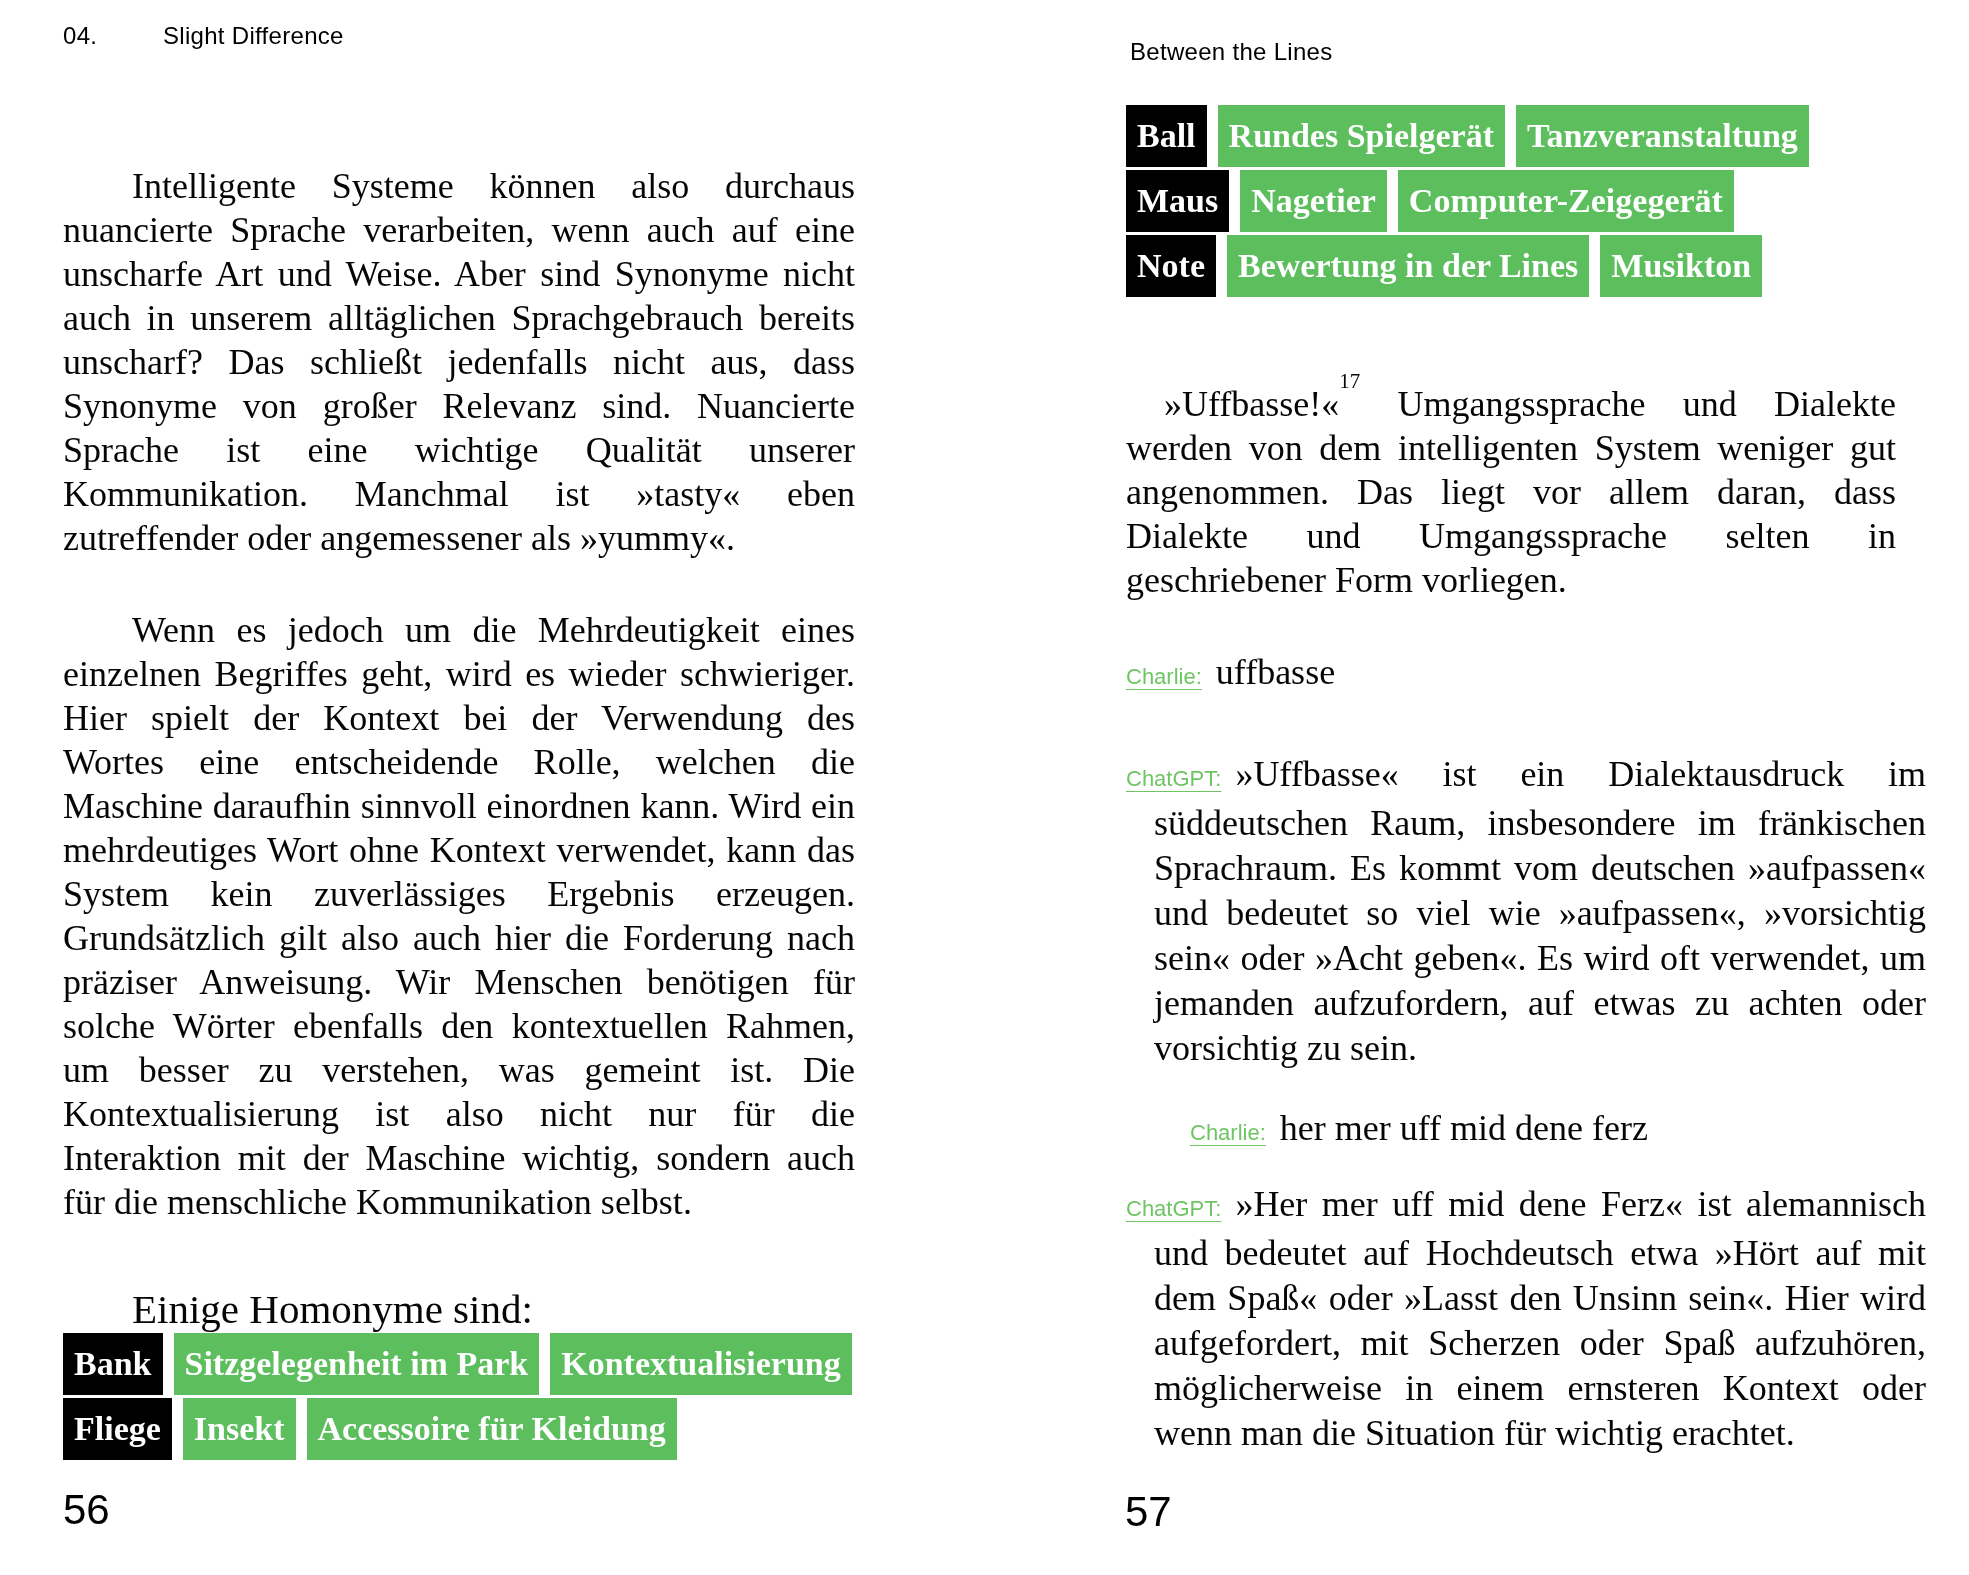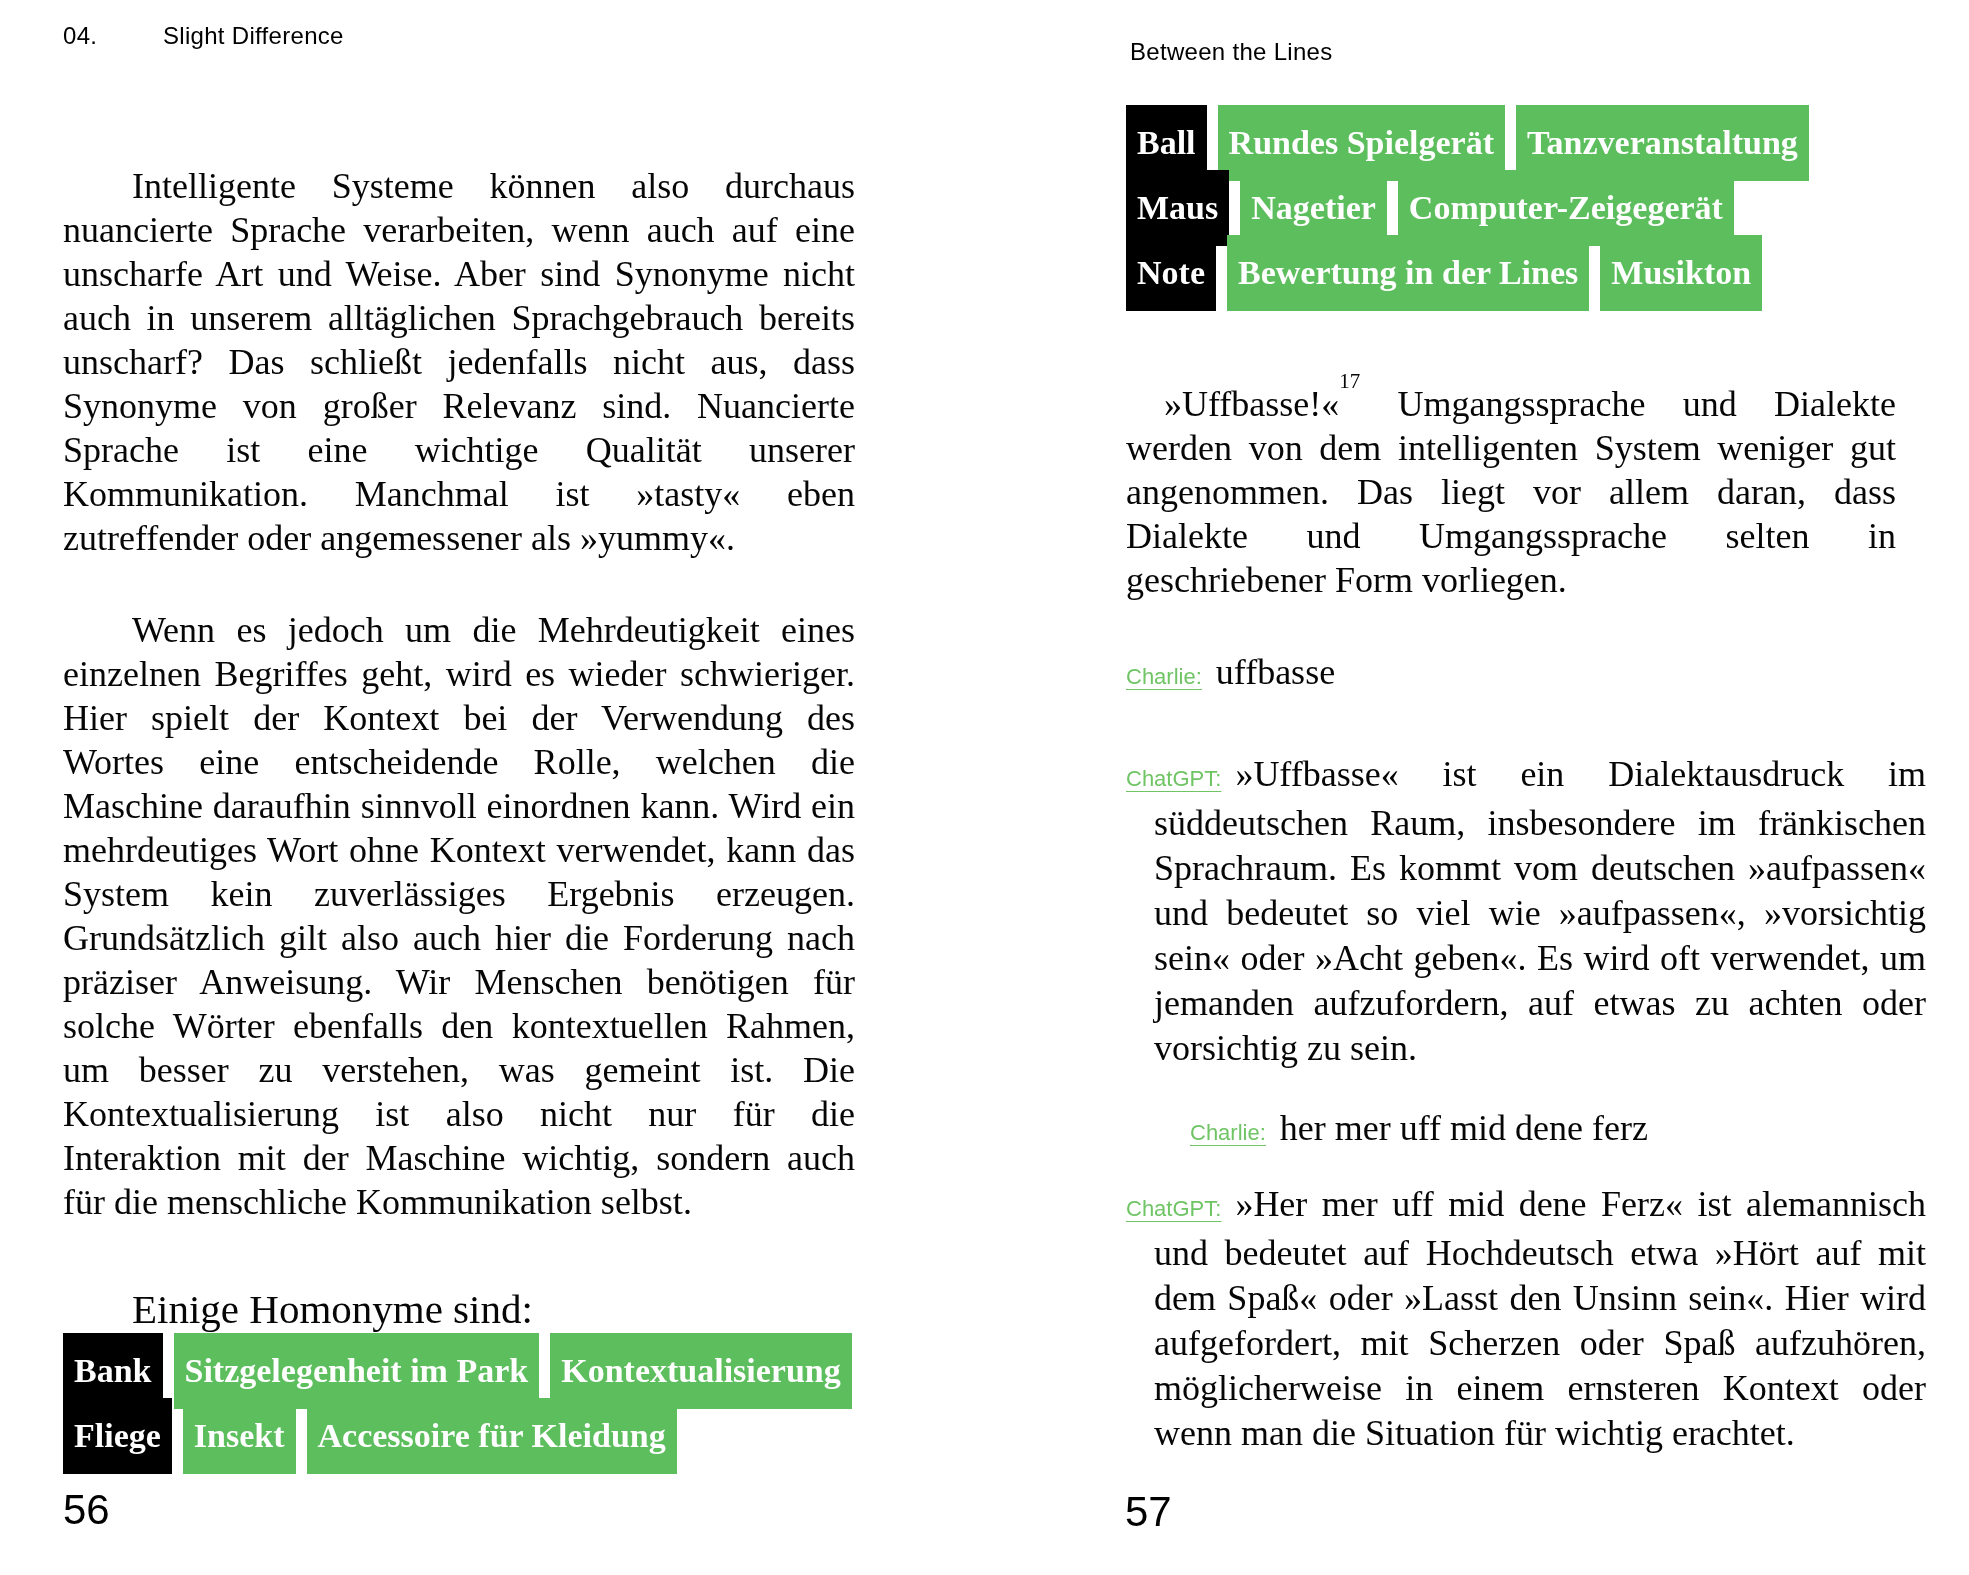--- a/index.html
+++ b/index.html
@@ -48,21 +48,21 @@
   #lp-tagrow-0 { left: 63px; top: 1333px; }
   #lp-tagrow-1 { left: 63px; top: 1398px; }
   #rp-tagrow-0 { left: 1126px; top: 105px; }
   #rp-tagrow-1 { left: 1126px; top: 170px; }
   #rp-tagrow-2 { left: 1126px; top: 235px; }
   .tag {
     display: inline-block;
     font-weight: bold;
     font-size: 34px;
     line-height: 40px;
-    padding: 18px 11px;
+    padding: 11px 11px;
     margin-right: 11px;
     color: #fff;
     vertical-align: top;
   }
   .tag.term    { background: var(--tag-black, #000); }
   .tag.meaning { background: var(--tag-green, #5dbe5e); }
 
   
   .dialogue {
     font-size: 36px;

